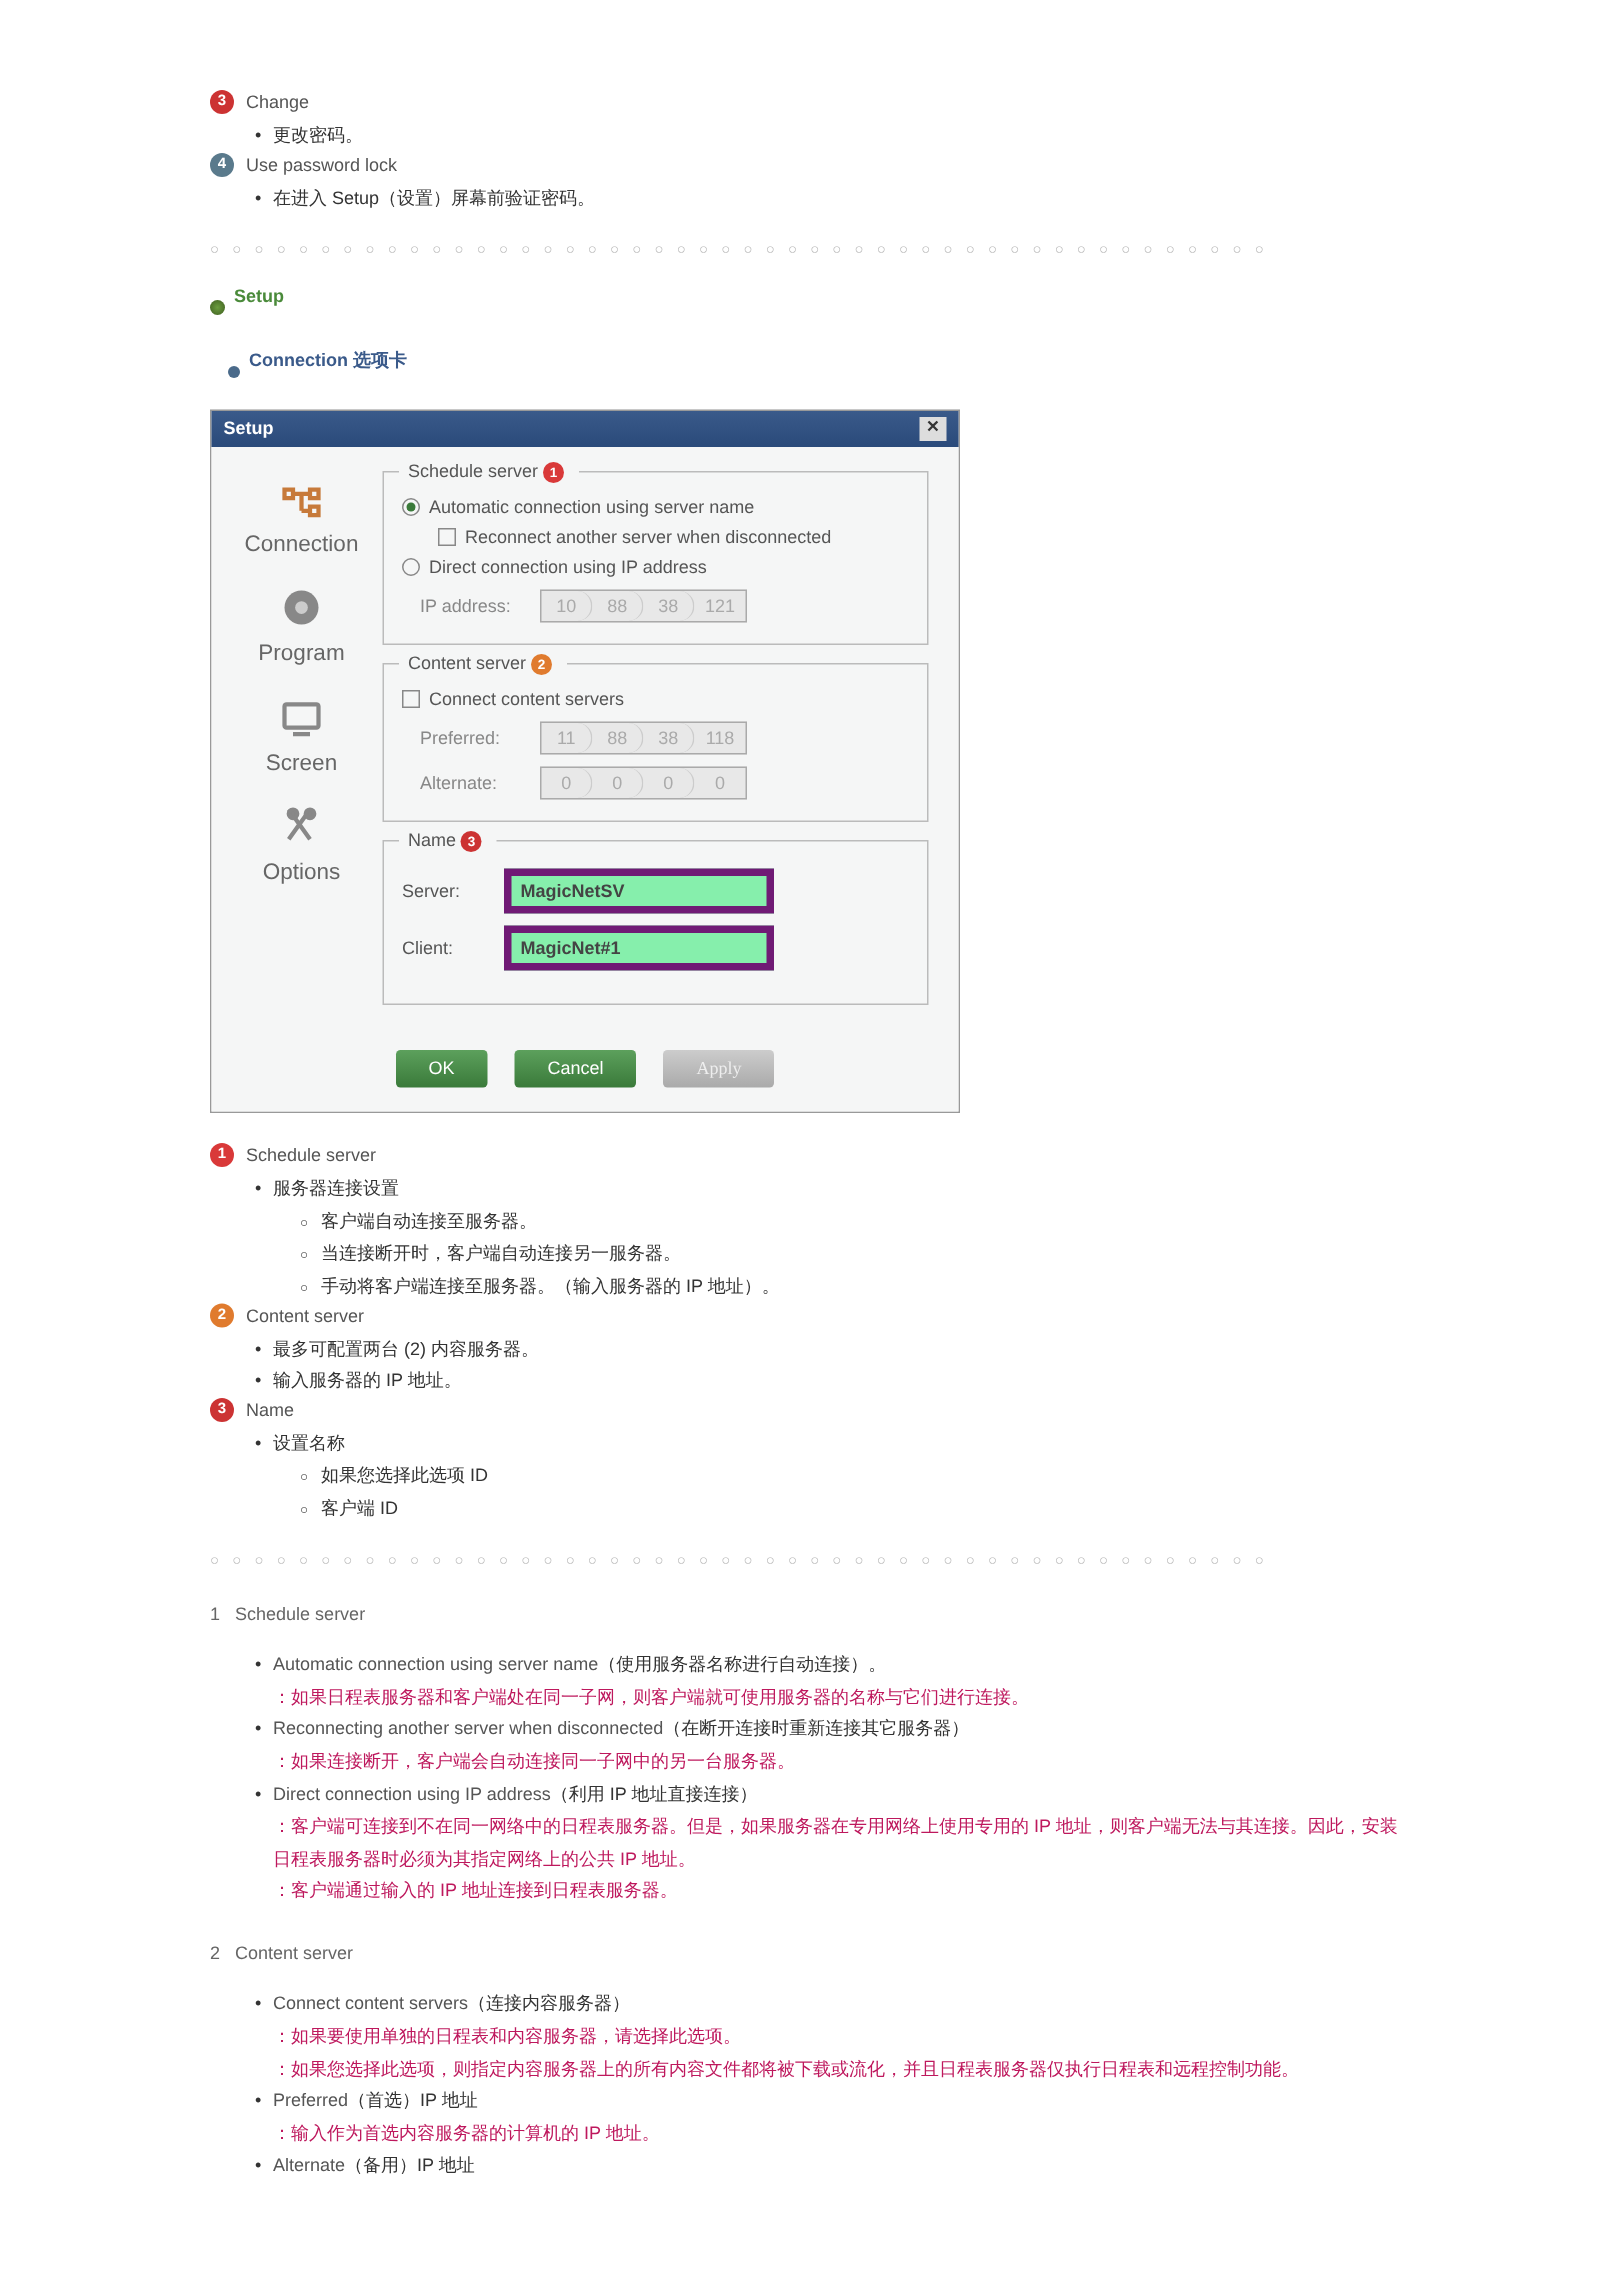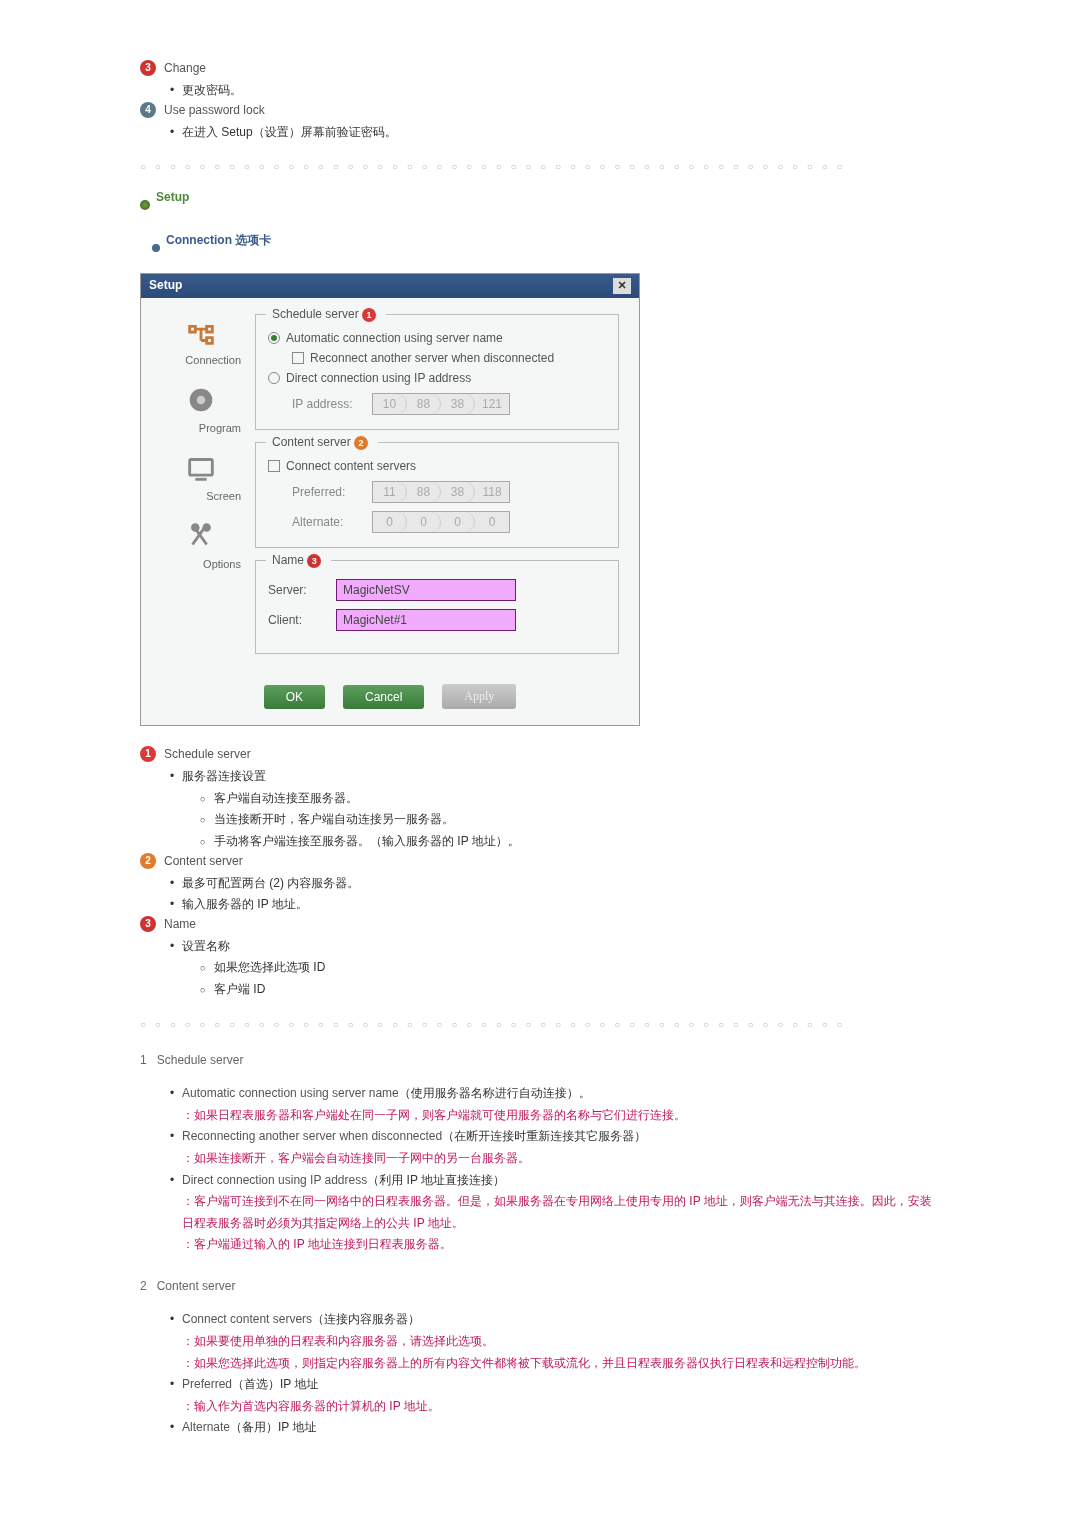--- a/index.html
+++ b/index.html
@@ -17,41 +17,41 @@
     .dots { color: #bbb; letter-spacing: 3px; margin: 18px 0; font-size: 10px; overflow: hidden; white-space: nowrap; }
     .green-bullet { display: inline-block; width: 10px; height: 10px; background: radial-gradient(circle, #6b9d3f, #3e5d1f); border-radius: 50%; margin-right: 6px; vertical-align: middle; }
     .blue-bullet { display: inline-block; width: 8px; height: 8px; background: #4a6a8a; border-radius: 50%; margin-right: 6px; vertical-align: middle; }
     .setup-title { color: #4a8a3a; font-weight: bold; margin-bottom: 16px; }
     .conn-title { color: #3a5a8a; font-weight: bold; margin-bottom: 14px; }
     .dialog { background: #eef0f0; border: 1px solid #999; width: 500px; margin: 10px 0 20px; }
     .dialog-title { background: linear-gradient(#3a5a8a, #2a4a7a); color: #fff; padding: 4px 8px; font-weight: bold; display: flex; justify-content: space-between; }
     .dialog-close { background: #ddd; color: #333; width: 18px; height: 16px; text-align: center; font-size: 11px; line-height: 14px; cursor: pointer; }
     .dialog-body { display: flex; padding: 16px 20px 10px; background: #f5f6f6; }
     .side-tabs { width: 80px; }
-    .tab-item { text-align: right; margin-bottom: 16px; color: #666; font-size: 11px; }
+    .tab-item { text-align: center; margin-bottom: 16px; color: #666; font-size: 15px; }
     .tab-icon { width: 36px; height: 36px; margin: 0 auto 4px; display: flex; align-items: center; justify-content: center; color: #888; }
     .tab-active .tab-icon { color: #c77a3a; }
     .panel { flex: 1; padding-left: 14px; }
     .fieldset { border: 1px solid #bbb; padding: 10px 12px 14px; margin-bottom: 12px; position: relative; }
     .legend { position: absolute; top: -8px; left: 10px; background: #f5f6f6; padding: 0 6px; color: #555; }
     .marker-inline { width: 14px; height: 14px; line-height: 14px; font-size: 9px; }
     .radio-row { margin: 6px 0; display: flex; align-items: center; gap: 6px; color: #555; }
     .radio { width: 12px; height: 12px; border: 1px solid #888; border-radius: 50%; display: inline-block; position: relative; }
     .radio.checked::after { content: ""; width: 6px; height: 6px; background: #3a7a3a; border-radius: 50%; position: absolute; top: 2px; left: 2px; }
     .check { width: 12px; height: 12px; border: 1px solid #888; display: inline-block; }
     .sub-indent { margin-left: 24px; }
-    .ip-row { display: flex; align-items: center; gap: 8px; margin-top: 8px; color: #888; }
+    .ip-row { display: flex; align-items: center; gap: 8px; margin-top: 8px; color: #888; margin-left: 12px; }
     .ip-label { width: 72px; }
     .ip-box { display: flex; border: 1px solid #aaa; background: #e8e8e8; }
     .ip-seg { width: 34px; text-align: center; padding: 3px 0; border-right: 1px solid #ccc; color: #aaa; border-radius: 10px; }
     .ip-seg:last-child { border-right: none; }
     .name-row { margin: 8px 0; display: flex; align-items: center; gap: 12px; color: #555; }
     .name-label { width: 56px; }
-    .name-input { border: 1px solid #701a75; background: #f0abfc; padding: 3px 6px; width: 180px; color: #444; }
-    .btn-row { display: flex; gap: 18px; justify-content: center; padding: 8px 0 16px; background: #f5f6f6; align-items: center; }
+    .name-input { border: 5px solid #701a75; background: #86efac; padding: 3px 6px; width: 180px; color: #444; font-weight: bold; }
+    .btn-row { display: flex; gap: 18px; justify-content: center; padding: 8px 0 16px; background: #f5f6f6; }
     .btn { padding: 5px 22px; color: #fff; border-radius: 3px; font-size: 12px; cursor: pointer; }
     .btn-ok { background: linear-gradient(#5ca05c, #3a7a3a); }
     .btn-cancel { background: linear-gradient(#5ca05c, #3a7a3a); }
     .btn-apply { background: linear-gradient(#ccc, #aaa); color: #eee; font-family: Liberation Serif, serif; }
     .num-section { margin-top: 20px; line-height: 1.8; }
     .num-label { color: #666; }
     .bold-en { font-weight: normal; color: #555; }
     .desc-line { margin-left: 42px; line-height: 1.8; color: #be185d; }
     .top-line { margin-bottom: 4px; display: flex; align-items: center; }
   </style>

